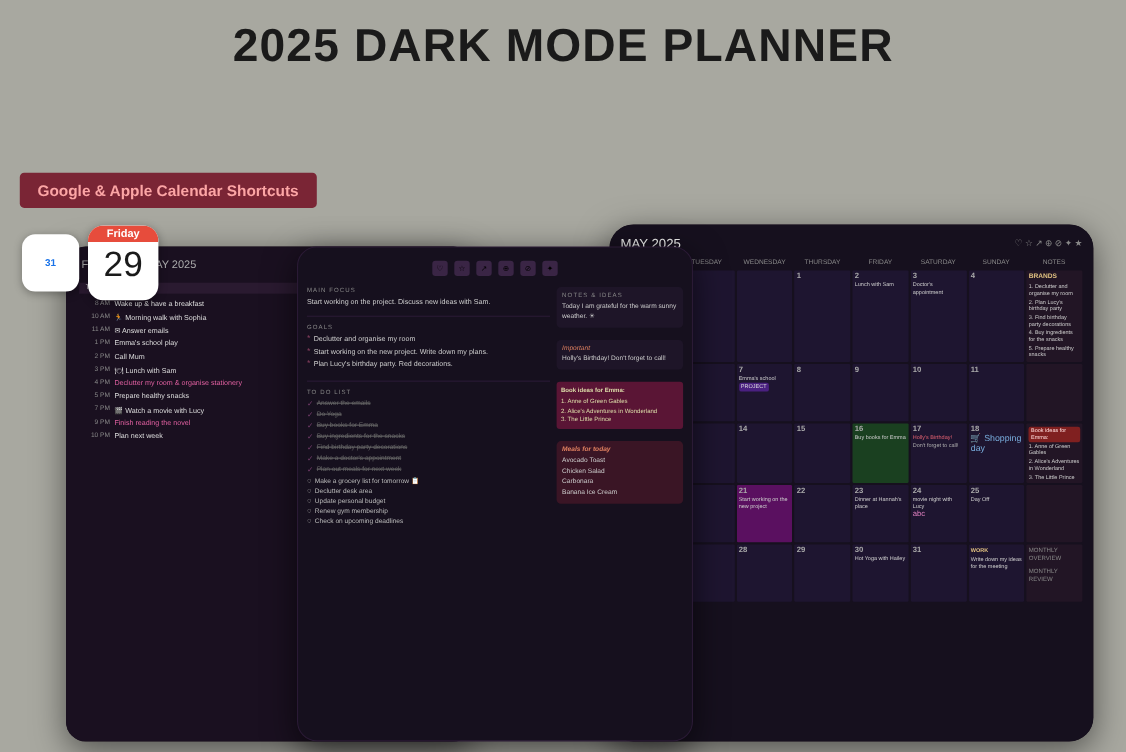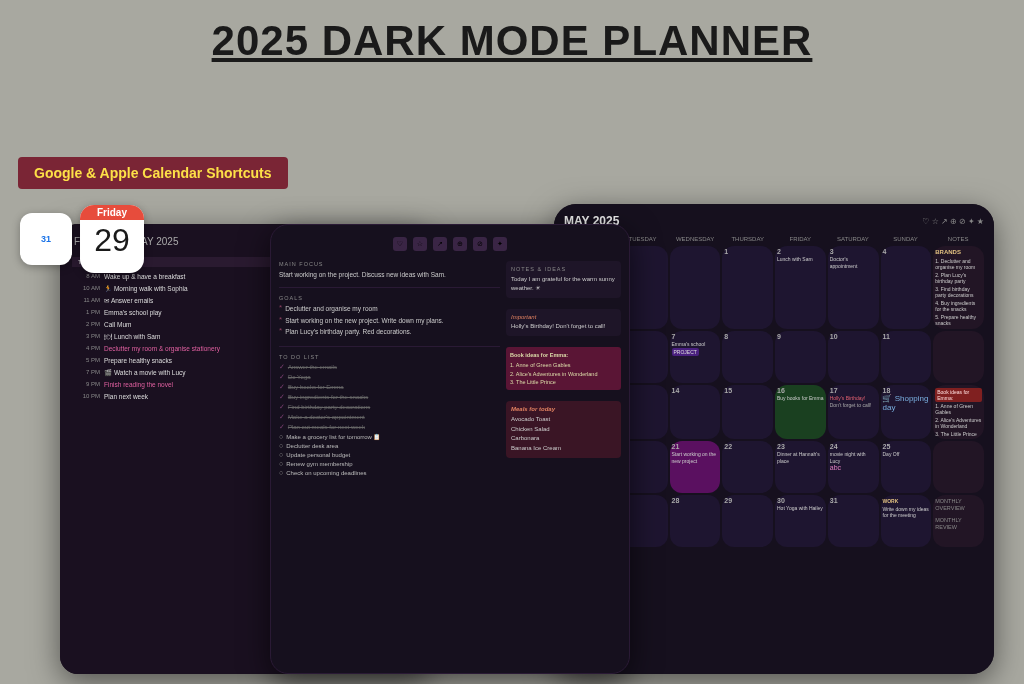--- a/index.html
+++ b/index.html
@@ -27,37 +27,36 @@
       padding-top: 18px;
       z-index: 10;
     }
 
     .main-title {
       font-size: 42px;
       font-weight: 900;
       color: #1a1a1a;
       letter-spacing: 1px;
       line-height: 1.1;
-      text-decoration: underline;
     }
 
     .subtitle {
       font-size: 16px;
       color: #333;
       margin-top: 4px;
       letter-spacing: 0.3px;
     }
 
     
     .badge {
       position: absolute;
       left: 18px;
       top: 157px;
       background: #7a2535;
-      color: #fde047;
+      color: #fca5a5;
       font-size: 14px;
       font-weight: 600;
       padding: 8px 16px;
       border-radius: 4px;
       z-index: 20;
       white-space: nowrap;
     }
 
     
     .cal-icons {
@@ -241,21 +240,21 @@
 
     .cal-header {
       display: flex;
       align-items: center;
       justify-content: space-between;
       margin-bottom: 6px;
     }
 
     .cal-month-title {
       font-size: 12px;
-      font-weight: 700;
+      font-weight: 400;
       color: #eee;
     }
 
     .cal-header-icons {
       display: flex; gap: 4px; color: #888; font-size: 8px;
     }
 
     .cal-grid-header {
       display: grid;
       grid-template-columns: repeat(8, 1fr);
@@ -273,21 +272,21 @@
 
     .cal-grid {
       display: grid;
       grid-template-columns: repeat(8, 1fr);
       gap: 2px;
     }
 
     .cal-cell {
       min-height: 52px;
       background: #1e1530;
-      border-radius: 12px;
+      border-radius: 1px;
       padding: 2px;
       position: relative;
     }
 
     .cal-cell.notes-col {
       background: #221525;
     }
 
     .cal-cell-num {
       font-size: 7px;

